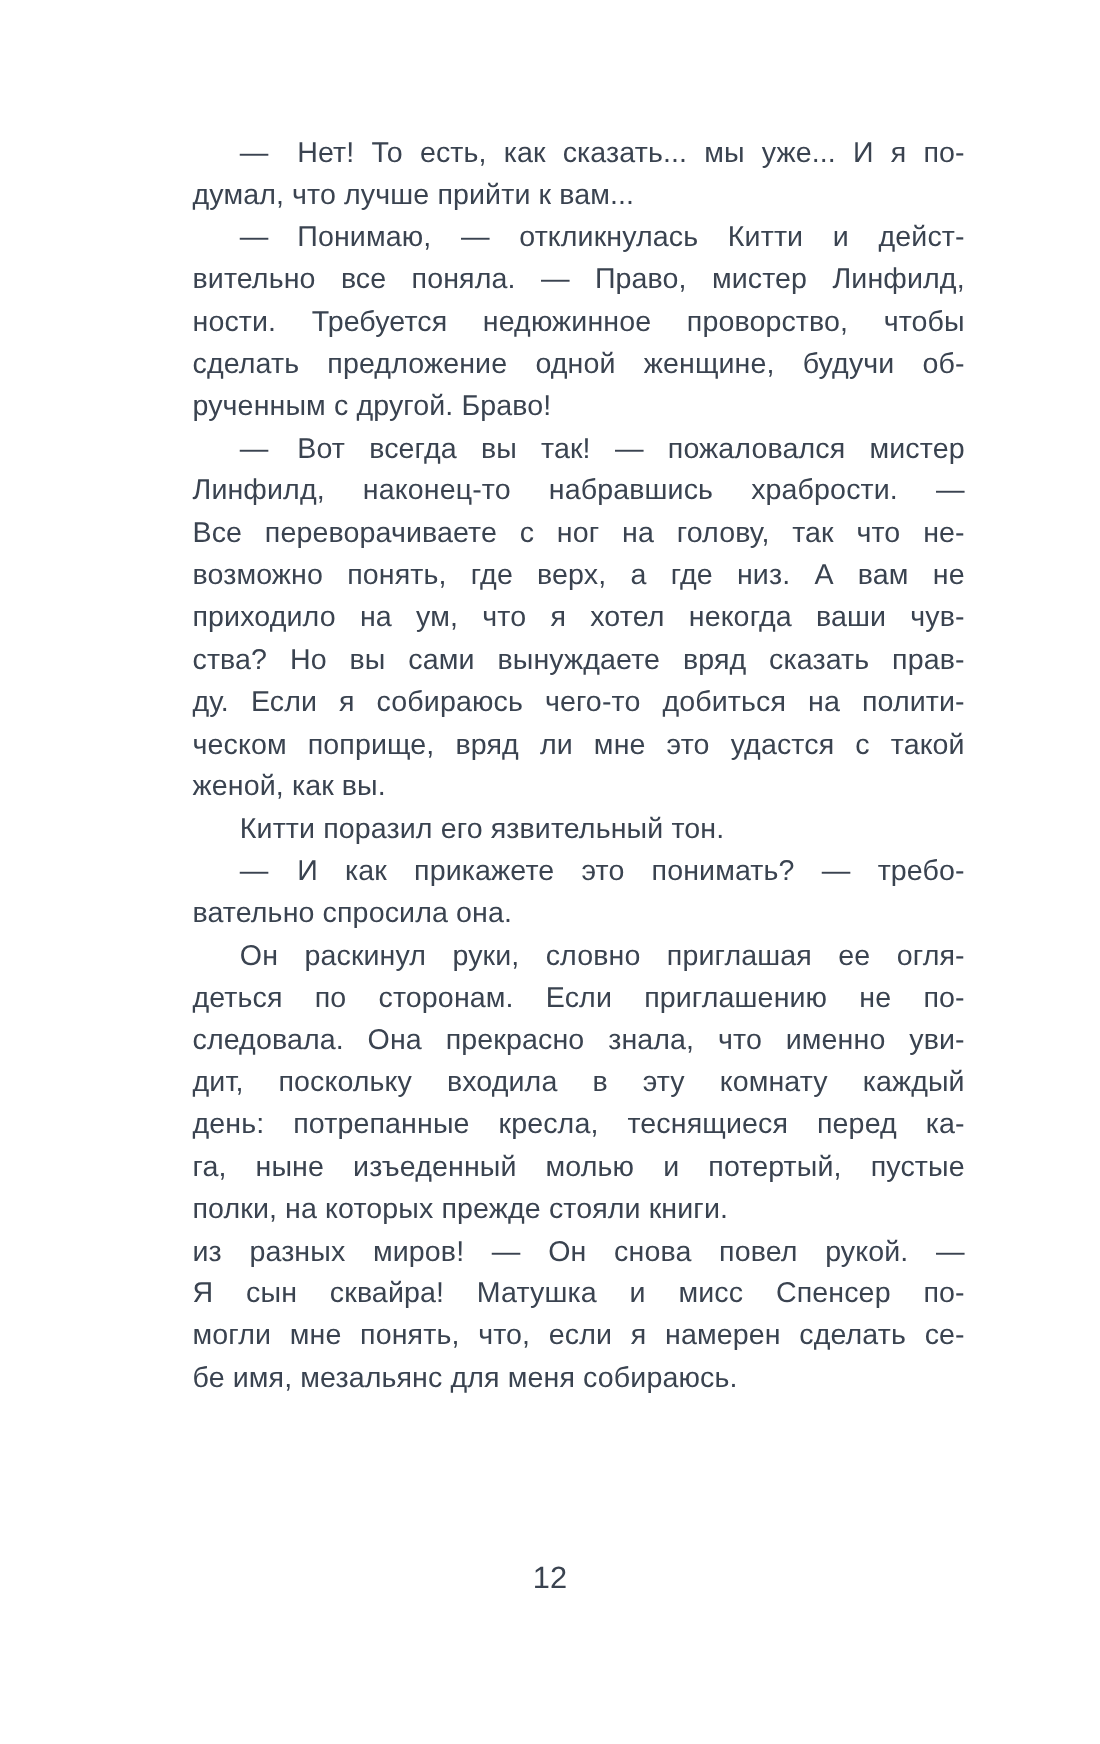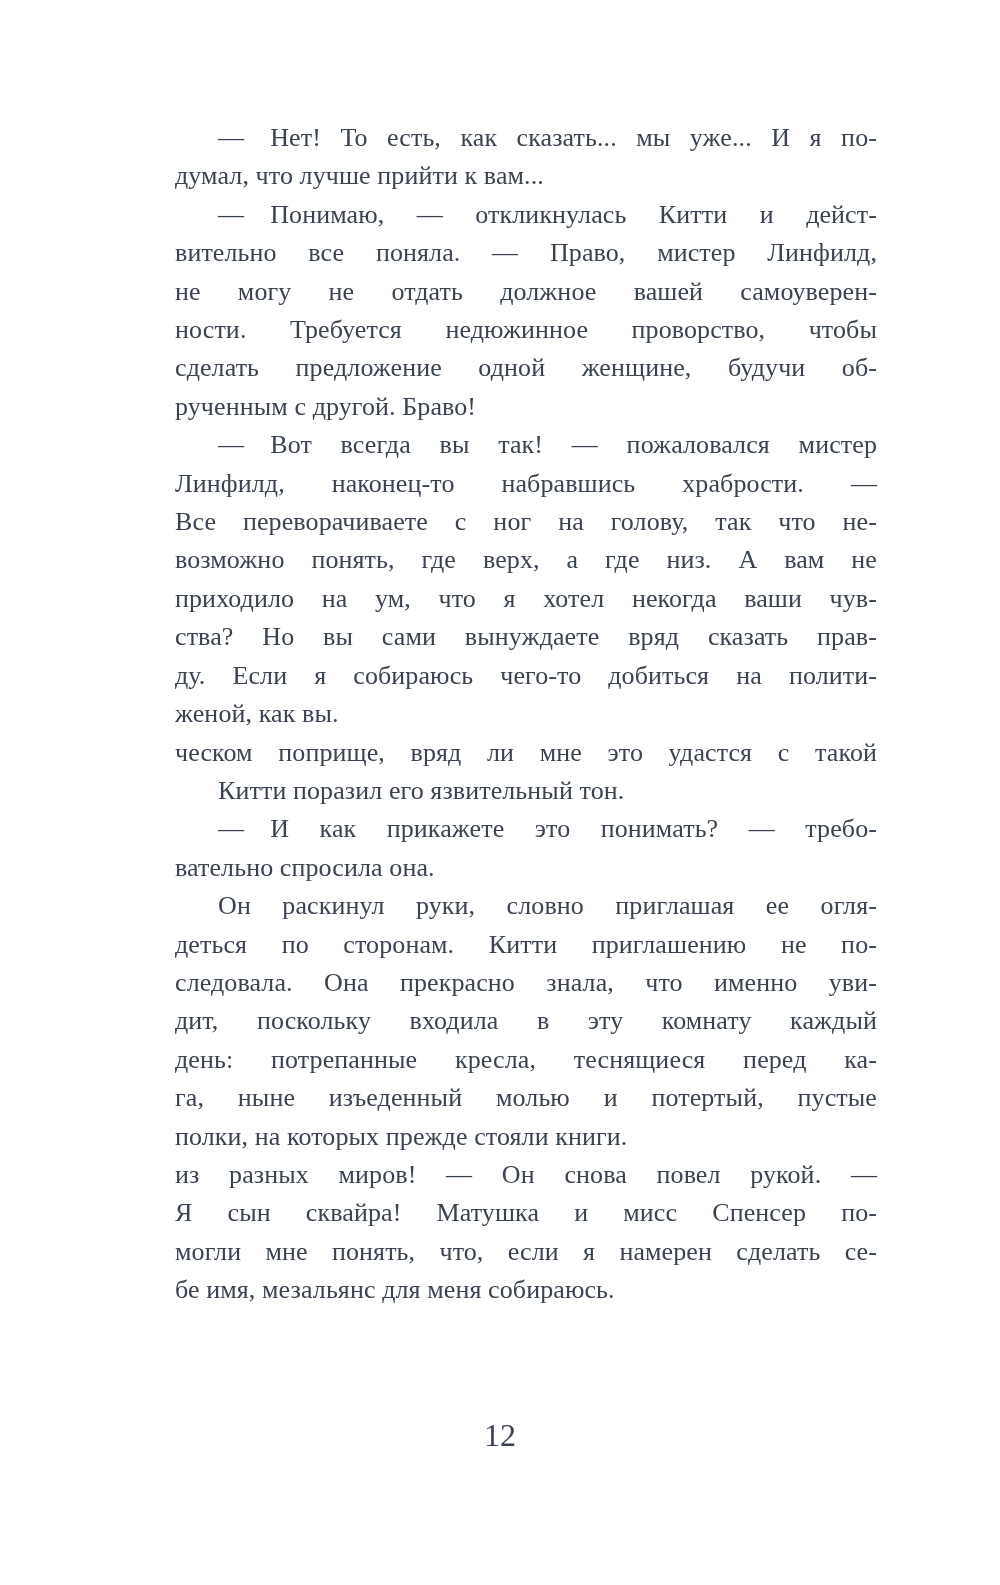--- a/index.html
+++ b/index.html
@@ -6,21 +6,21 @@
     margin: 0;
     padding: 0;
     background: #ffffff;
   }
   .page {
     position: relative;
     width: 1000px;
     height: 1585px;
     background: #ffffff;
     overflow: hidden;
-    font-family: Liberation Serif, serif;
+    font-family: Liberation Sans, sans-serif;
     color: #3a4350;
   }
   .page-text {
     position: absolute;
     left: 175px;
     top: 119px;
     width: 702px;
   }
   .paragraph {
     margin: 0;
@@ -39,62 +39,61 @@
   }
   .line.par-last {
     text-align-last: left;
   }
   .page-number {
     position: absolute;
     left: 0;
     top: 1416px;
     width: 1000px;
     text-align: center;
-    font-size: 32px;
+    font-size: 28px;
     line-height: 38px;
   }
 </style>
 </head>
 <body>
 
 <div class="page">
   <div class="page-text">
       <div class="paragraph">
         <div class="line par-first">— Нет! То есть, как сказать... мы уже... И я по-</div>
         <div class="line par-last">думал, что лучше прийти к вам...</div>
       </div>
       <div class="paragraph">
         <div class="line par-first">— Понимаю, — откликнулась Китти и дейст-</div>
         <div class="line">вительно все поняла. — Право, мистер Линфилд,</div>
-        <div class="line">не могу не отдать должное вашей самоуверен-</div>
         <div class="line">ности. Требуется недюжинное проворство, чтобы</div>
         <div class="line">сделать предложение одной женщине, будучи об-</div>
         <div class="line par-last">рученным с другой. Браво!</div>
       </div>
       <div class="paragraph">
         <div class="line par-first">— Вот всегда вы так! — пожаловался мистер</div>
         <div class="line">Линфилд, наконец-то набравшись храбрости. —</div>
         <div class="line">Все переворачиваете с ног на голову, так что не-</div>
         <div class="line">возможно понять, где верх, а где низ. А вам не</div>
         <div class="line">приходило на ум, что я хотел некогда ваши чув-</div>
         <div class="line">ства? Но вы сами вынуждаете вряд сказать прав-</div>
         <div class="line">ду. Если я собираюсь чего-то добиться на полити-</div>
+        <div class="line">ческом поприще, вряд ли мне это удастся с такой</div>
         <div class="line par-last">женой, как вы.</div>
-        <div class="line">ческом поприще, вряд ли мне это удастся с такой</div>
       </div>
       <div class="paragraph">
         <div class="line par-first par-last">Китти поразил его язвительный тон.</div>
       </div>
       <div class="paragraph">
         <div class="line par-first">— И как прикажете это понимать? — требо-</div>
         <div class="line par-last">вательно спросила она.</div>
       </div>
       <div class="paragraph">
         <div class="line par-first">Он раскинул руки, словно приглашая ее огля-</div>
-        <div class="line">деться по сторонам. Китти приглашению не по-</div>
+        <div class="line">деться по сторонам. Если приглашению не по-</div>
         <div class="line">следовала. Она прекрасно знала, что именно уви-</div>
         <div class="line">дит, поскольку входила в эту комнату каждый</div>
         <div class="line">день: потрепанные кресла, теснящиеся перед ка-</div>
         <div class="line">га, ныне изъеденный молью и потертый, пустые</div>
         <div class="line par-last">полки, на которых прежде стояли книги.</div>
       </div>
       <div class="paragraph">
         <div class="line">из разных миров! — Он снова повел рукой. —</div>
         <div class="line">Я сын сквайра! Матушка и мисс Спенсер по-</div>
         <div class="line">могли мне понять, что, если я намерен сделать се-</div>

